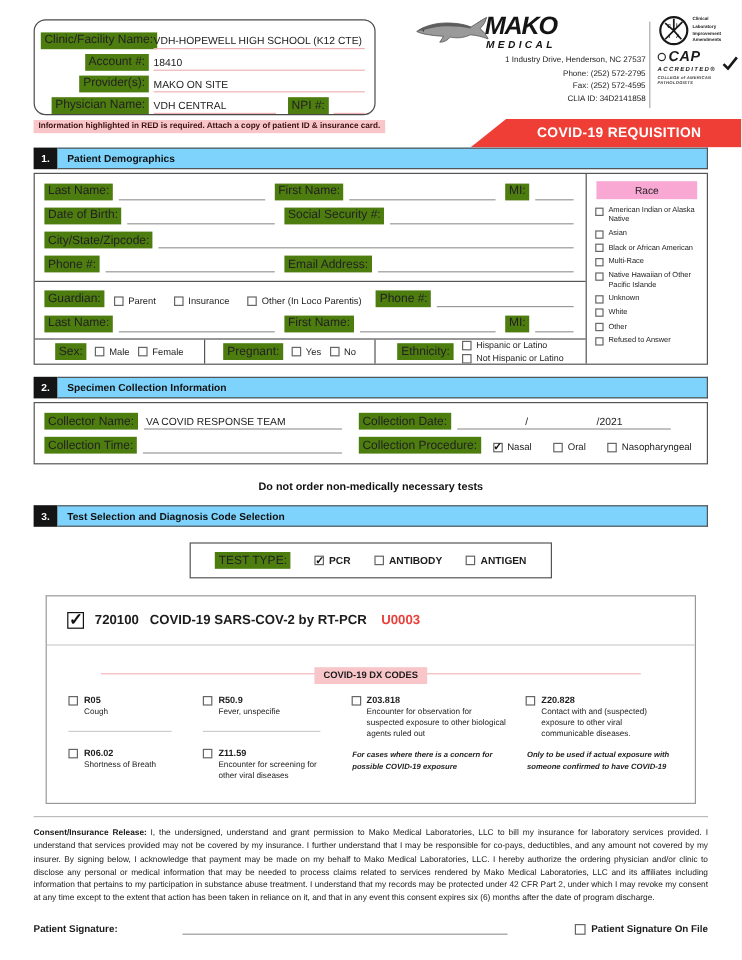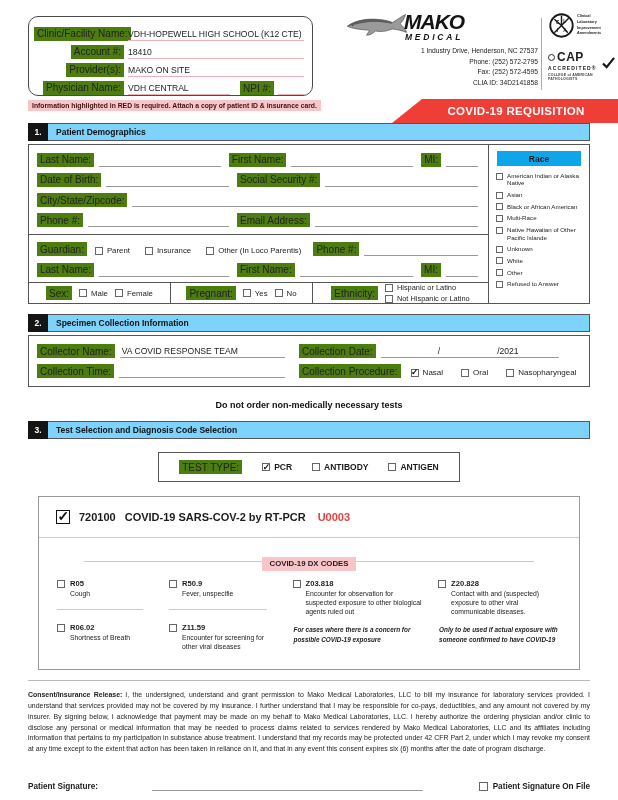--- a/index.html
+++ b/index.html
@@ -24,21 +24,21 @@
   .mako-name { font-size:21px; font-weight:800; font-style:italic; letter-spacing:-1px; line-height:0.85; color:#141414; }
   .mako-sub { font-size:8.5px; font-weight:bold; font-style:italic; letter-spacing:2.8px; color:#141414; margin-top:1px; text-align:center; }
   .addr { margin-top:4px; font-size:6.7px; line-height:1.6; text-align:right; color:#222; }
 
   .vdiv { position:absolute; left:541px; top:18px; height:72px; border-left:1px solid #aaa; }
 
   .accred { position:absolute; left:548px; top:12px; width:64px; }
   .clia-row { display:flex; align-items:center; gap:2px; }
   .clia-words { display:flex; flex-direction:column; }
   .clia-words span { font-size:3.8px; font-weight:bold; line-height:1.5; }
-  .cap-box { margin-top:11px; position:relative; }
+  .cap-box { margin-top:1px; position:relative;font-style:italic; }
   .cap-top { display:flex; align-items:center; gap:2px; }
   .ring { width:7px; height:7px; border:1.7px solid #2c2c2c; border-radius:50%; display:inline-block; }
   .cap-name { font-size:12px; font-weight:600; letter-spacing:0.5px; color:#1c1c1c; }
   .cap-sub { font-size:5px; font-weight:bold; letter-spacing:1.1px; margin-top:0.5px; }
   .cap-check { position:absolute; right:-4px; top:6px; }
   .cap-tag { font-size:3.5px; font-weight:bold; color:#444; margin-top:2px; letter-spacing:0.2px; }
 
   .banner { position:absolute; right:0; top:99px; height:24px; width:226px; background:#ee3e36; clip-path:polygon(30px 0, 100% 0, 100% 100%, 0 100%); color:#fff; font-weight:800; font-size:11.5px; display:flex; align-items:center; justify-content:center; padding-left:22px; letter-spacing:0.3px; }
 
   
@@ -67,21 +67,21 @@
   .gopts { display:flex; gap:15px; margin:0 12px 0 8px; align-items:flex-end; padding-bottom:1px; }
   .tri-row { display:flex; border-top:1px solid #555; margin:2px -8px 0; flex:1; align-items:stretch; }
   .tri-cell { display:flex; align-items:center; justify-content:center; gap:7px; border-right:1px solid #555; padding:0 6px; }
   .tri-cell.c1 { flex:0 0 142px; }
   .tri-cell.c2 { flex:0 0 142px; }
   .tri-cell.c3 { flex:1; border-right:none; }
   .eth-opts { display:flex; flex-direction:column; gap:2px; }
   .eth-opts .opt-label { font-size:7.4px; }
 
   .race-col { flex:0 0 101px; border-left:1px solid #555; padding:5px 5px; }
-  .race-title { background:#0ea5e9; text-align:center; font-weight:bold; font-size:8.5px; padding:2.5px 0; margin:1px 3px 6px; }
+  .race-title { background:#f9a8d4; text-align:center; font-weight:normal; font-size:8.5px; padding:2.5px 0; margin:1px 3px 6px; }
   .race-item { display:flex; gap:4px; align-items:flex-start; margin:0 0 4.2px 2px; }
   .race-item .cb { width:7px; height:7px; flex:0 0 7px; margin-top:0.5px; }
   .race-item span.rlabel { font-size:6.2px; line-height:1.2; }
 
   
   .s2 { margin-top:10px; }
   .s2-body { border:1px solid #555; margin-top:3px; padding:5px 8px; }
   .s2-row { display:flex; align-items:flex-end; height:17px; margin-bottom:3px; }
   .s2-c1 { flex:0 0 262px; display:flex; align-items:flex-end; }
   .val-line { border-bottom:1px solid #999; flex:1; margin:0 14px 0 5px; font-size:8.6px; padding:0 0 1px 2px; white-space:nowrap; }
@@ -108,21 +108,21 @@
   .dx-item .cb { margin-top:1px; }
   .dx-code { font-weight:800; font-size:7.6px; line-height:1.3; }
   .dx-desc { font-size:6.8px; line-height:1.35; font-weight:500; color:#222; }
   .dx-div { border-top:1px solid #ccc; margin:11px 10px 13px 0; }
   .dx-note { font-size:6.4px; font-style:italic; font-weight:600; line-height:1.45; margin:9px 0 0 1px; color:#222; }
 
   
   .consent-hr { border-top:1px solid #bbb; margin:10px 0 9px; }
   .consent { font-size:6.95px; line-height:1.55; text-align:justify; color:#1b1b1b; }
   .consent .lead { font-weight:bold; margin-right:3px; }
-  .sig-row { display:flex; align-items:flex-end; margin-top:25px;gap:40px; }
+  .sig-row { display:flex; align-items:flex-end; margin-top:13px;gap:40px; }
   .sig-label { font-weight:bold; font-size:8.2px; white-space:nowrap; }
   .sig-line { flex:1; border-bottom:1px solid #999; height:11px; margin:0 16px 0 14px; font-size:9px; padding-left:4px; }
   .onfile { display:flex; align-items:center; gap:5px; }
   .onfile .cb { width:9px; height:9px; flex:0 0 9px; }
   .onfile-label { font-weight:bold; font-size:8.2px; white-space:nowrap; }
 </style>
 </head>
 <body>
 
 <div class="page">

